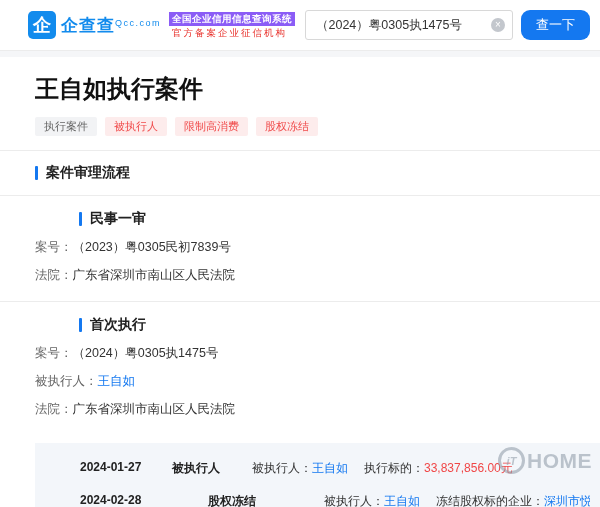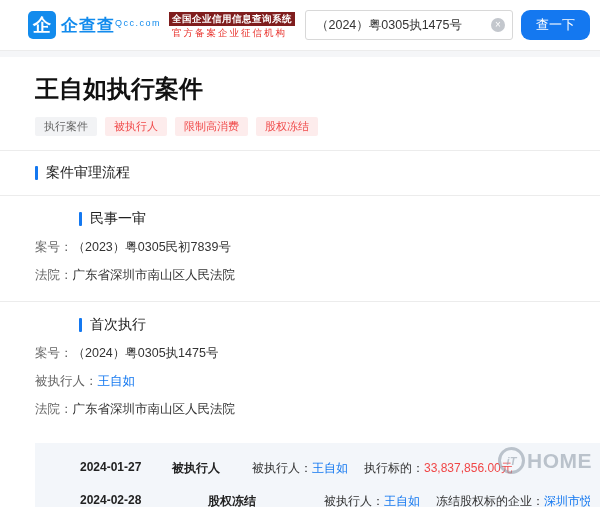--- a/index.html
+++ b/index.html
@@ -11,21 +11,21 @@
 
   
   .header { height:50px; display:flex; align-items:center; padding:0 10px 0 28px; background:#fff; }
   .logo { display:flex; align-items:center; cursor:pointer; flex-shrink:0; }
   .logo-icon { width:28px; height:28px; background:#128bed; color:#fff; border-radius:5px;
     display:flex; align-items:center; justify-content:center; font-size:18px; font-weight:bold; }
   .logo-text { margin-left:5px; display:flex; flex-direction:row; line-height:1; }
   .logo-name { color:#128bed; font-size:17px; font-weight:bold; letter-spacing:1px; }
   .logo-domain { color:#128bed; font-size:9px; margin-top:2px; letter-spacing:1.5px; }
   .slogan { margin-left:8px; font-size:9.5px; line-height:1.25; flex-shrink:0; }
-  .slogan-1 { background:#7f1d1d; color:#fff; padding:1px 3px; font-weight:bold; letter-spacing:0.5px; }
+  .slogan-1 { background:#8b5cf6; color:#fff; padding:1px 3px; font-weight:bold; letter-spacing:0.5px; }
   .slogan-2 { color:#e8302a; margin-top:1px; padding:0 3px; letter-spacing:2px; }
   .searchbar { margin-left:10px; display:flex; align-items:center; flex:1; }
   .search-input-wrap { position:relative; flex:1; max-width:268px; }
   .search-input { width:100%; height:30px; border:1px solid #d8d8d8; border-radius:3px;
     padding:0 26px 0 10px; font-size:12.5px; color:#333; outline:none;
     font-family:"Liberation Sans", sans-serif; }
   .clear-icon { position:absolute; right:8px; top:8px; width:14px; height:14px; background:#c3c7cd;
     color:#fff; border-radius:50%; font-size:10px; line-height:14px; text-align:center; cursor:pointer; }
   .search-btn { margin-left:8px; height:30px; padding:0 15px; background:#1478f0; color:#fff;
     border:none; border-radius:9px; font-size:13px; cursor:pointer; flex-shrink:0;
@@ -34,21 +34,21 @@
   .strip { height:7px; background:#f5f6f8; border-top:1px solid #ececec; }
 
   
   .page-title { font-size:24px; font-weight:bold; color:#111; padding:16px 0 0 35px; }
   .tags { display:flex; gap:8px; padding:12px 0 14px 35px;text-align:right; }
   .tag { font-size:11px; padding:3px 9px; border-radius:2px; line-height:1.2; cursor:pointer; }
   .tag-gray { background:#f2f3f5; color:#666; }
   .tag-red { background:#fdecec; color:#f04b4b; }
   .sep { border:none; border-top:1px solid #ececec; height:0; }
 
-  .section-title, .case-title { display:flex; align-items:center; font-size:14px; font-weight:normal; color:#222; }
+  .section-title, .case-title { display:flex; align-items:center; font-size:14px; font-weight:bold; color:#222; }
   .section-title { padding:13px 0 13px 35px; }
   .blue-bar { width:3px; height:14px; background:#1478f0; margin-right:8px; border-radius:1px; }
 
   .case-block { padding:14px 0 6px 35px; }
   .case-title { margin-bottom:11px;padding-left:44px; }
   .field { font-size:12.5px; margin-bottom:11px; color:#333; }
   .field .lbl { color:#666; }
   .link { color:#1478f0; text-decoration:none; cursor:pointer; }
   .red { color:#f04646; }
 

